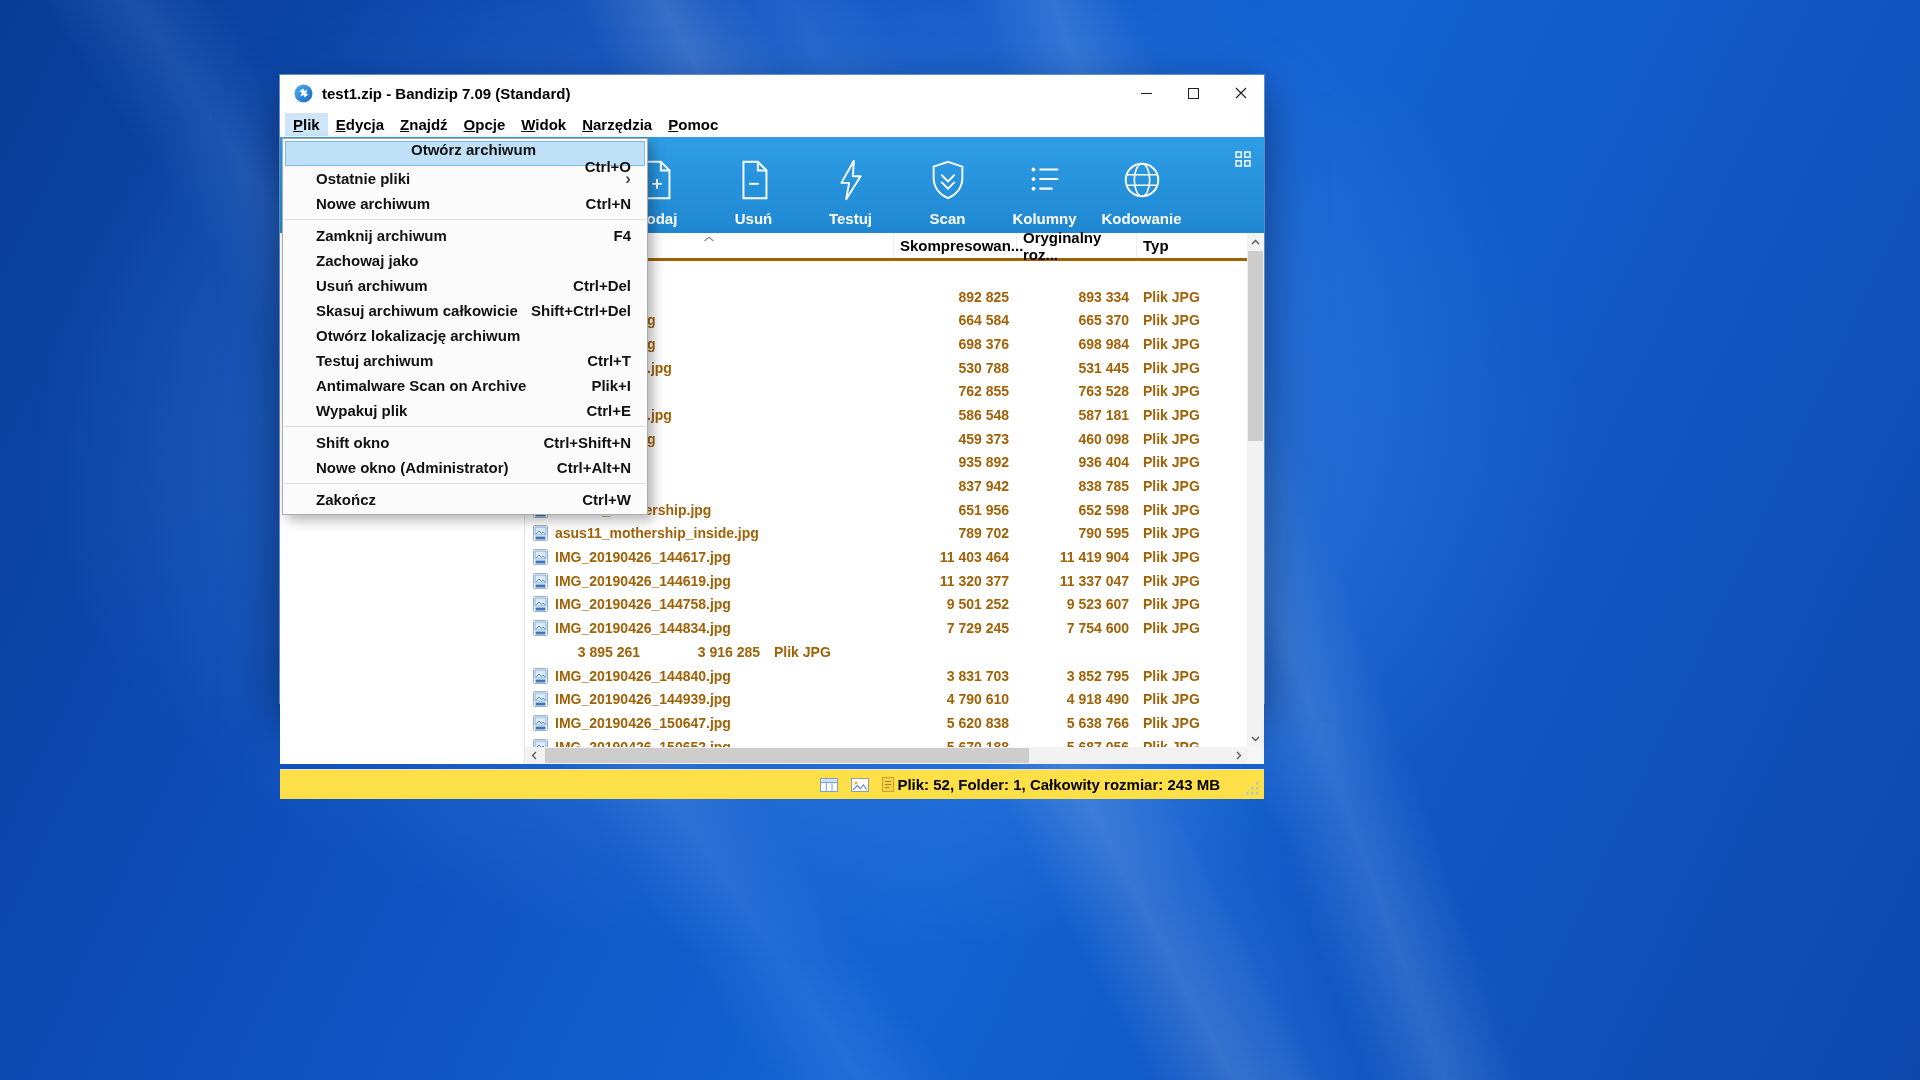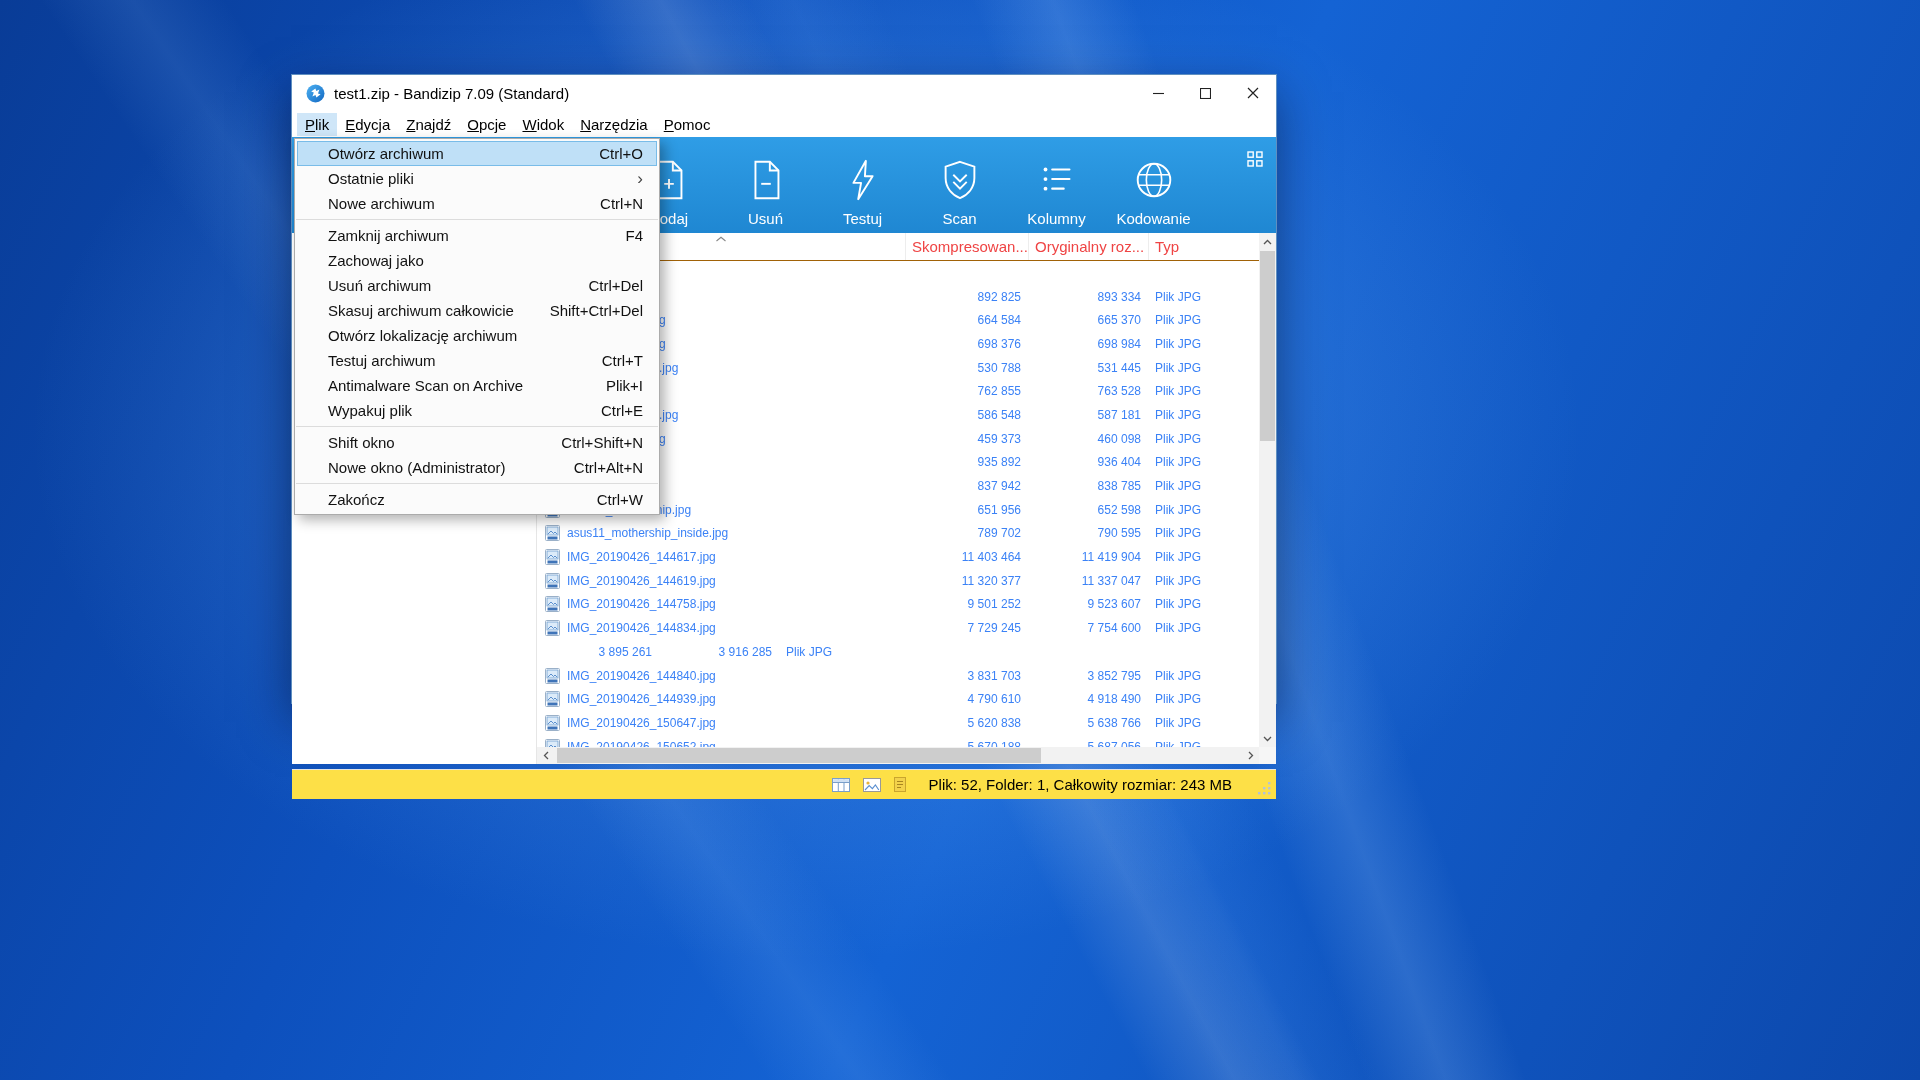--- a/index.html
+++ b/index.html
@@ -10,22 +10,22 @@
       radial-gradient(ellipse 1250px 850px at 42% 40%, rgba(110,175,245,.50), rgba(0,0,0,0) 62%),
       linear-gradient(115deg,#093c97 0%,#0d50bd 30%,#1463d4 55%,#0c48ac 100%);}
   #desktop::before{content:"";position:absolute;inset:0;pointer-events:none;
     background:
       linear-gradient(62deg, transparent 46%, rgba(255,255,255,.14) 49.5%, transparent 53%),
       linear-gradient(70deg, transparent 59%, rgba(170,210,255,.18) 62.5%, transparent 66%),
       linear-gradient(56deg, transparent 29%, rgba(150,200,255,.12) 32.5%, transparent 36%),
       linear-gradient(245deg, transparent 43%, rgba(120,180,255,.10) 46.5%, transparent 50%);}
 
   
-  #win{position:absolute;left:291px;top:74px;width:986px;height:630px;background:#fff;
-    border:1px solid #5f8fc0;box-shadow:0 18px 45px rgba(0,10,40,.5);}
+  #win{position:absolute;left:279px;top:74px;width:986px;height:630px;background:#fff;
+    border:1px solid #5f8fc0;box-shadow:0 18px 45px rgba(0,10,40,.5);font-weight:bold;}
   .titlebar{position:absolute;left:0;top:0;right:0;height:36px;background:#fff;display:flex;align-items:center;}
   .appicon{margin-left:14px;margin-right:9px;display:flex;}
   .wtitle{font-size:15px;color:#000;}
   .caption{margin-left:auto;display:flex;height:100%;}
   .cap{width:47px;height:100%;display:flex;align-items:center;justify-content:center;}
 
   .menubar{position:absolute;left:0;top:36px;right:0;height:26px;background:#fff;display:flex;align-items:center;padding-left:5px;font-size:15px;}
   .mb-item{padding:3px 8px;color:#000;}
   .mb-item.active{background:#cfe6f8;}
   .mb-item u{text-decoration:underline;}
@@ -35,30 +35,30 @@
   #toolbar-buttons{position:absolute;left:328px;top:8px;display:flex;}
   .tb-btn{width:97px;height:82px;display:flex;flex-direction:column;align-items:center;justify-content:flex-end;gap:7px;color:#fff;font-size:15px;}
   .tb-ico{display:flex;}
   .viewtoggle{position:absolute;right:13px;top:14px;display:flex;}
 
   
   .main{position:absolute;left:0;top:158px;width:100%;height:531px;background:#fff;}
   .sidebar{position:absolute;left:0;top:0;bottom:0;width:245px;background:#fff;border-right:1px solid #e6e6e6;}
   .listpane{position:absolute;left:245px;right:0;top:0;bottom:0;background:#fff;}
 
-  .listheader{position:absolute;left:0;top:0;right:17px;height:28px;display:flex;align-items:flex-start;font-size:15px;color:#ef4444;border-bottom:1px solid #a16207;}
+  .listheader{position:absolute;left:0;top:0;right:17px;height:28px;display:flex;align-items:flex-start;font-size:15px;color:#000000;border-bottom:3px solid #a16207;}
   .hcell{height:100%;display:flex;align-items:center;border-right:1px solid #ededed;position:relative;}
   .hc0{width:369px;}
   .hc1{width:123px;padding-left:6px;}
   .hc2{width:120px;padding-left:6px;}
   .hc3{flex:1;padding-left:6px;border-right:none;}
   .sortmark{position:absolute;left:50%;top:3px;transform:translateX(-50%);display:flex;}
 
   .listrows{position:absolute;left:0;right:17px;top:28px;bottom:17px;overflow:hidden;}
-  .row{display:flex;height:23.7px;align-items:center;font-size:12px;color:#3b82f6;}
+  .row{display:flex;height:23.7px;align-items:center;font-size:14px;color:#a16207;}
   .cell{height:100%;display:flex;align-items:center;}
   .cname{width:369px;padding-left:8px;overflow:hidden;white-space:nowrap;}
   .ficon{margin-right:7px;display:flex;flex:none;}
   .fname.partial{padding-left:92px;}
   .ccomp{width:123px;justify-content:flex-end;padding-right:8px;}
   .corig{width:120px;justify-content:flex-end;padding-right:8px;text-align:center;}
   .ctype{flex:1;padding-left:6px;}
 
   .vscroll{position:absolute;top:0;right:0;bottom:17px;width:17px;background:#f2f2f2;}
   .varrow{position:absolute;left:0;width:17px;height:17px;display:flex;align-items:center;justify-content:center;}
@@ -76,21 +76,21 @@
   .sb-ic{display:flex;}
   .sb-text{position:absolute;right:44px;top:0;height:100%;display:flex;align-items:center;font-size:15px;color:#000;}
   .grip{position:absolute;right:5px;bottom:4px;display:flex;}
 
   
   .dropdown{position:absolute;left:2px;top:63px;width:366px;background:#fbfbfb;border:1px solid #ababab;
     box-shadow:5px 5px 12px rgba(0,0,0,.30);padding:2px 0;z-index:40;}
   .menu-item{height:25px;display:flex;align-items:center;padding:0 16px 0 33px;font-size:15px;color:#111;}
   .mi-shortcut{margin-left:auto;}
   .mi-arrow{margin-left:auto;font-size:17px;color:#444;line-height:1;}
-  .menu-item.hl{background:#bfe0f7;box-shadow:inset 0 0 0 1px #79bce8;margin:0 2px;padding:0 14px 0 31px;}
+  .menu-item.hl{background:#bfe0f7;box-shadow:inset 0 0 0 1px #79bce8;margin:0 2px;padding:0 14px 0 31px;flex-direction:column;}
   .sep{height:1px;background:#dcdcdc;margin:3px 1px;}
 </style>
 </head>
 <body>
 
 <div id="desktop">
   <div id="win">
 
     <div class="titlebar">
       <span class="appicon">

